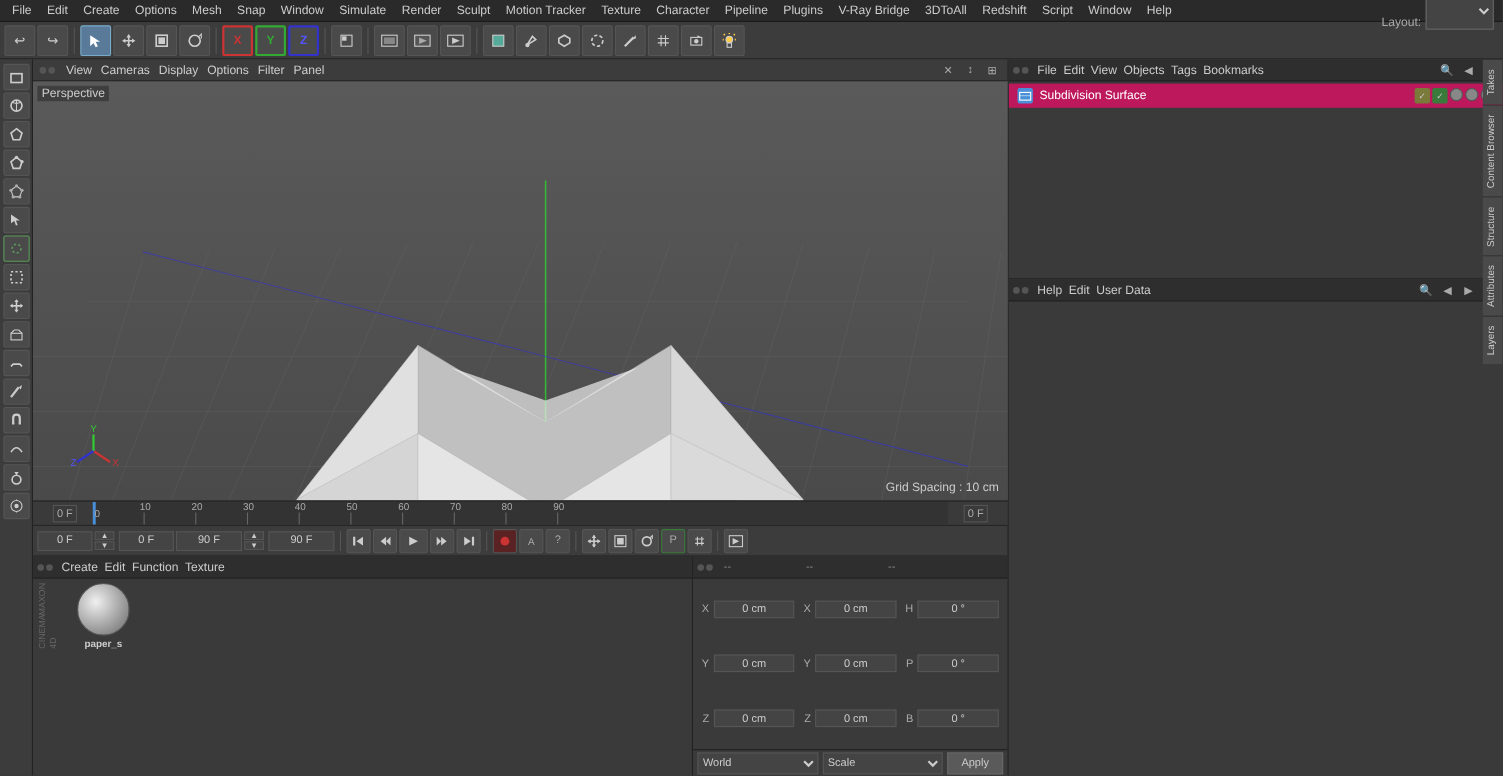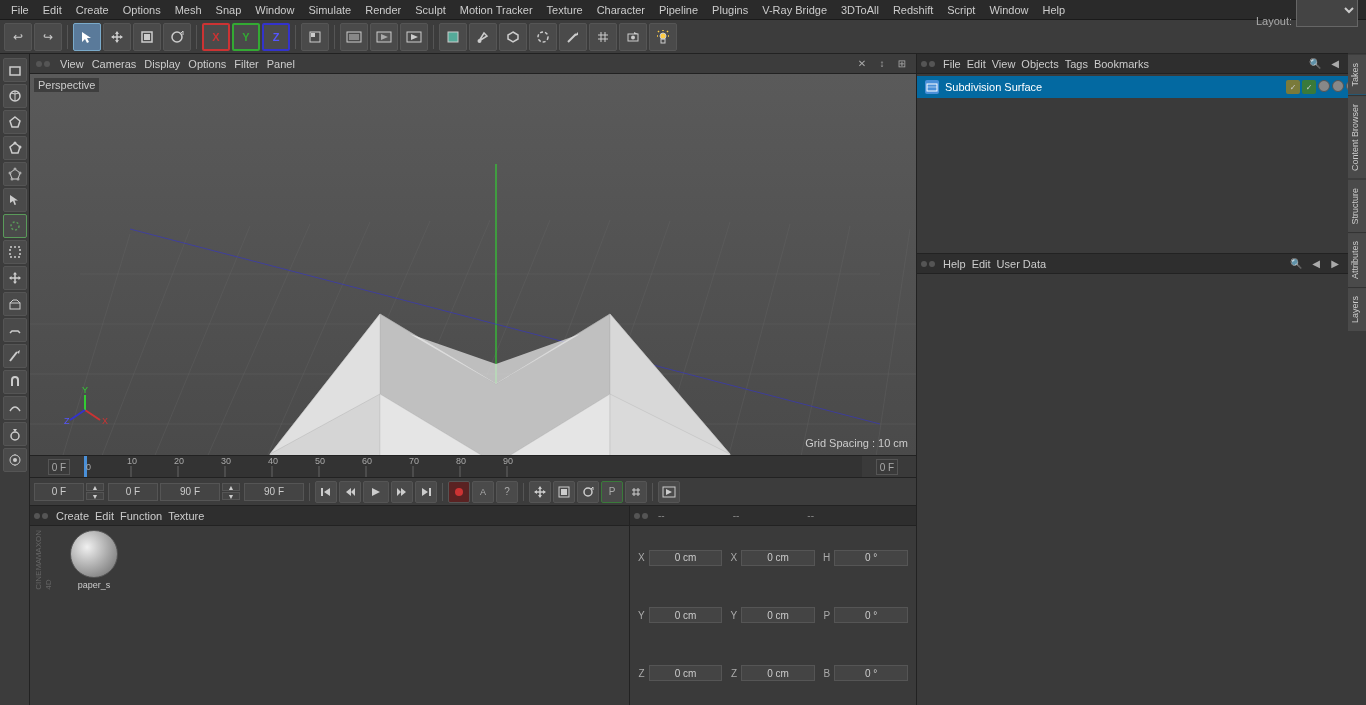--- a/index.html
+++ b/index.html
@@ -281,21 +281,21 @@
       color: #aaa;
     }
 
     
     .obj-row {
       height: 22px;
       display: flex;
       align-items: center;
       padding: 0 8px;
       gap: 6px;
-      background: #0369a1;
+      background: #be185d;
       cursor: pointer;
     }
     .obj-icon {
       width: 14px;
       height: 14px;
       background: #4a90d9;
       border-radius: 2px;
       display: flex;
       align-items: center;
       justify-content: center;
@@ -368,20 +368,21 @@
       align-items: flex-start;
       padding: 4px;
     }
     .material-item {
       width: 60px;
       display: flex;
       flex-direction: column;
       align-items: center;
       gap: 2px;
       cursor: pointer;
+      font-weight: bold;
     }
     .material-ball {
       width: 48px;
       height: 48px;
       border-radius: 50%;
       background: radial-gradient(circle at 35% 35%, #f0f0f0, #aaaaaa, #666666);
       border: 1px solid #555;
     }
     .material-name {
       font-size: 9px;
@@ -1016,20 +1017,30 @@
           <span class="coord-label" style="margin-left:4px;">P</span>
           <input class="coord-input" type="text" value="0 °" style="">
 
           <span class="coord-label">Z</span>
           <input class="coord-input" type="text" value="0 cm" style="">
           <span class="coord-label" style="margin-left:4px;">Z</span>
           <input class="coord-input" type="text" value="0 cm" style="">
           <span class="coord-label" style="margin-left:4px;">B</span>
           <input class="coord-input" type="text" value="0 °" style="">
         </div>
+        <div class="coord-footer">
+          <select class="coord-select">
+            <option>World</option>
+            <option>Object</option>
+          </select>
+          <select class="coord-select">
+            <option>Scale</option>
+          </select>
+          <button class="apply-btn">Apply</button>
+        </div>
       </div>
     </div>
   </div>
 
   <div class="right-panel">
 
     <div class="obj-manager">
       <div class="panel-header">
         <div class="panel-header-dots">
           <div class="panel-header-dot"></div>

